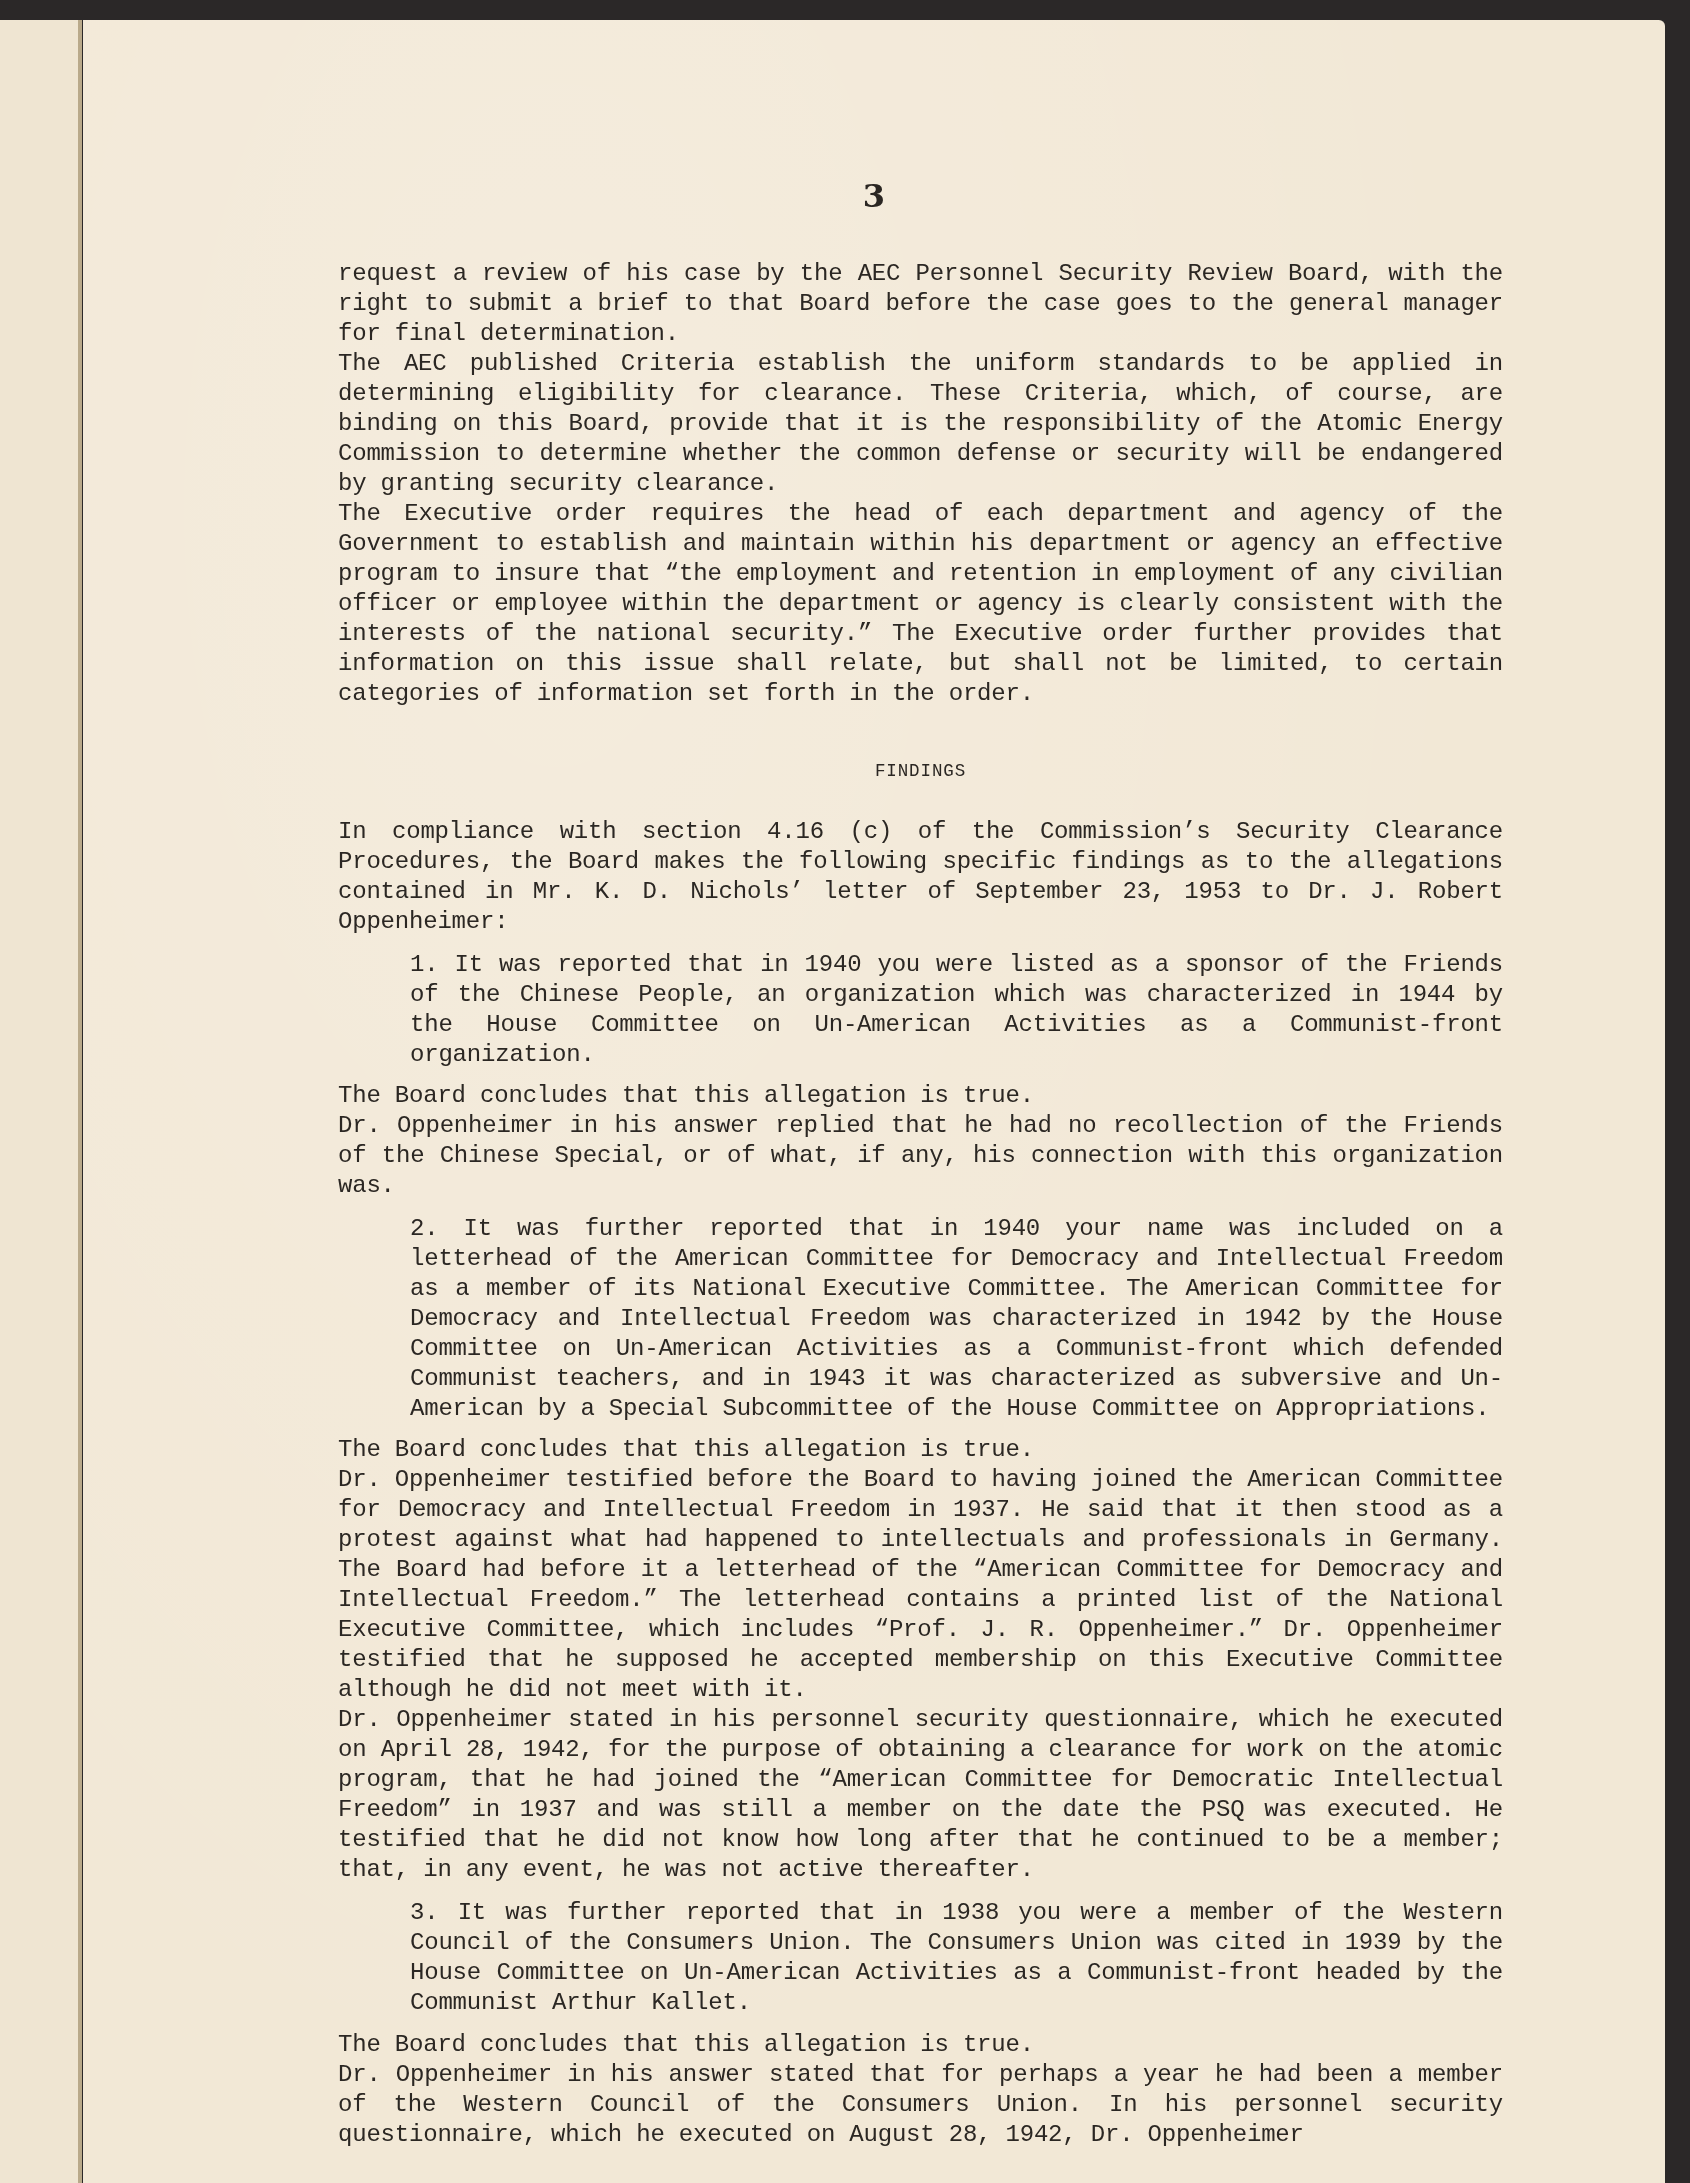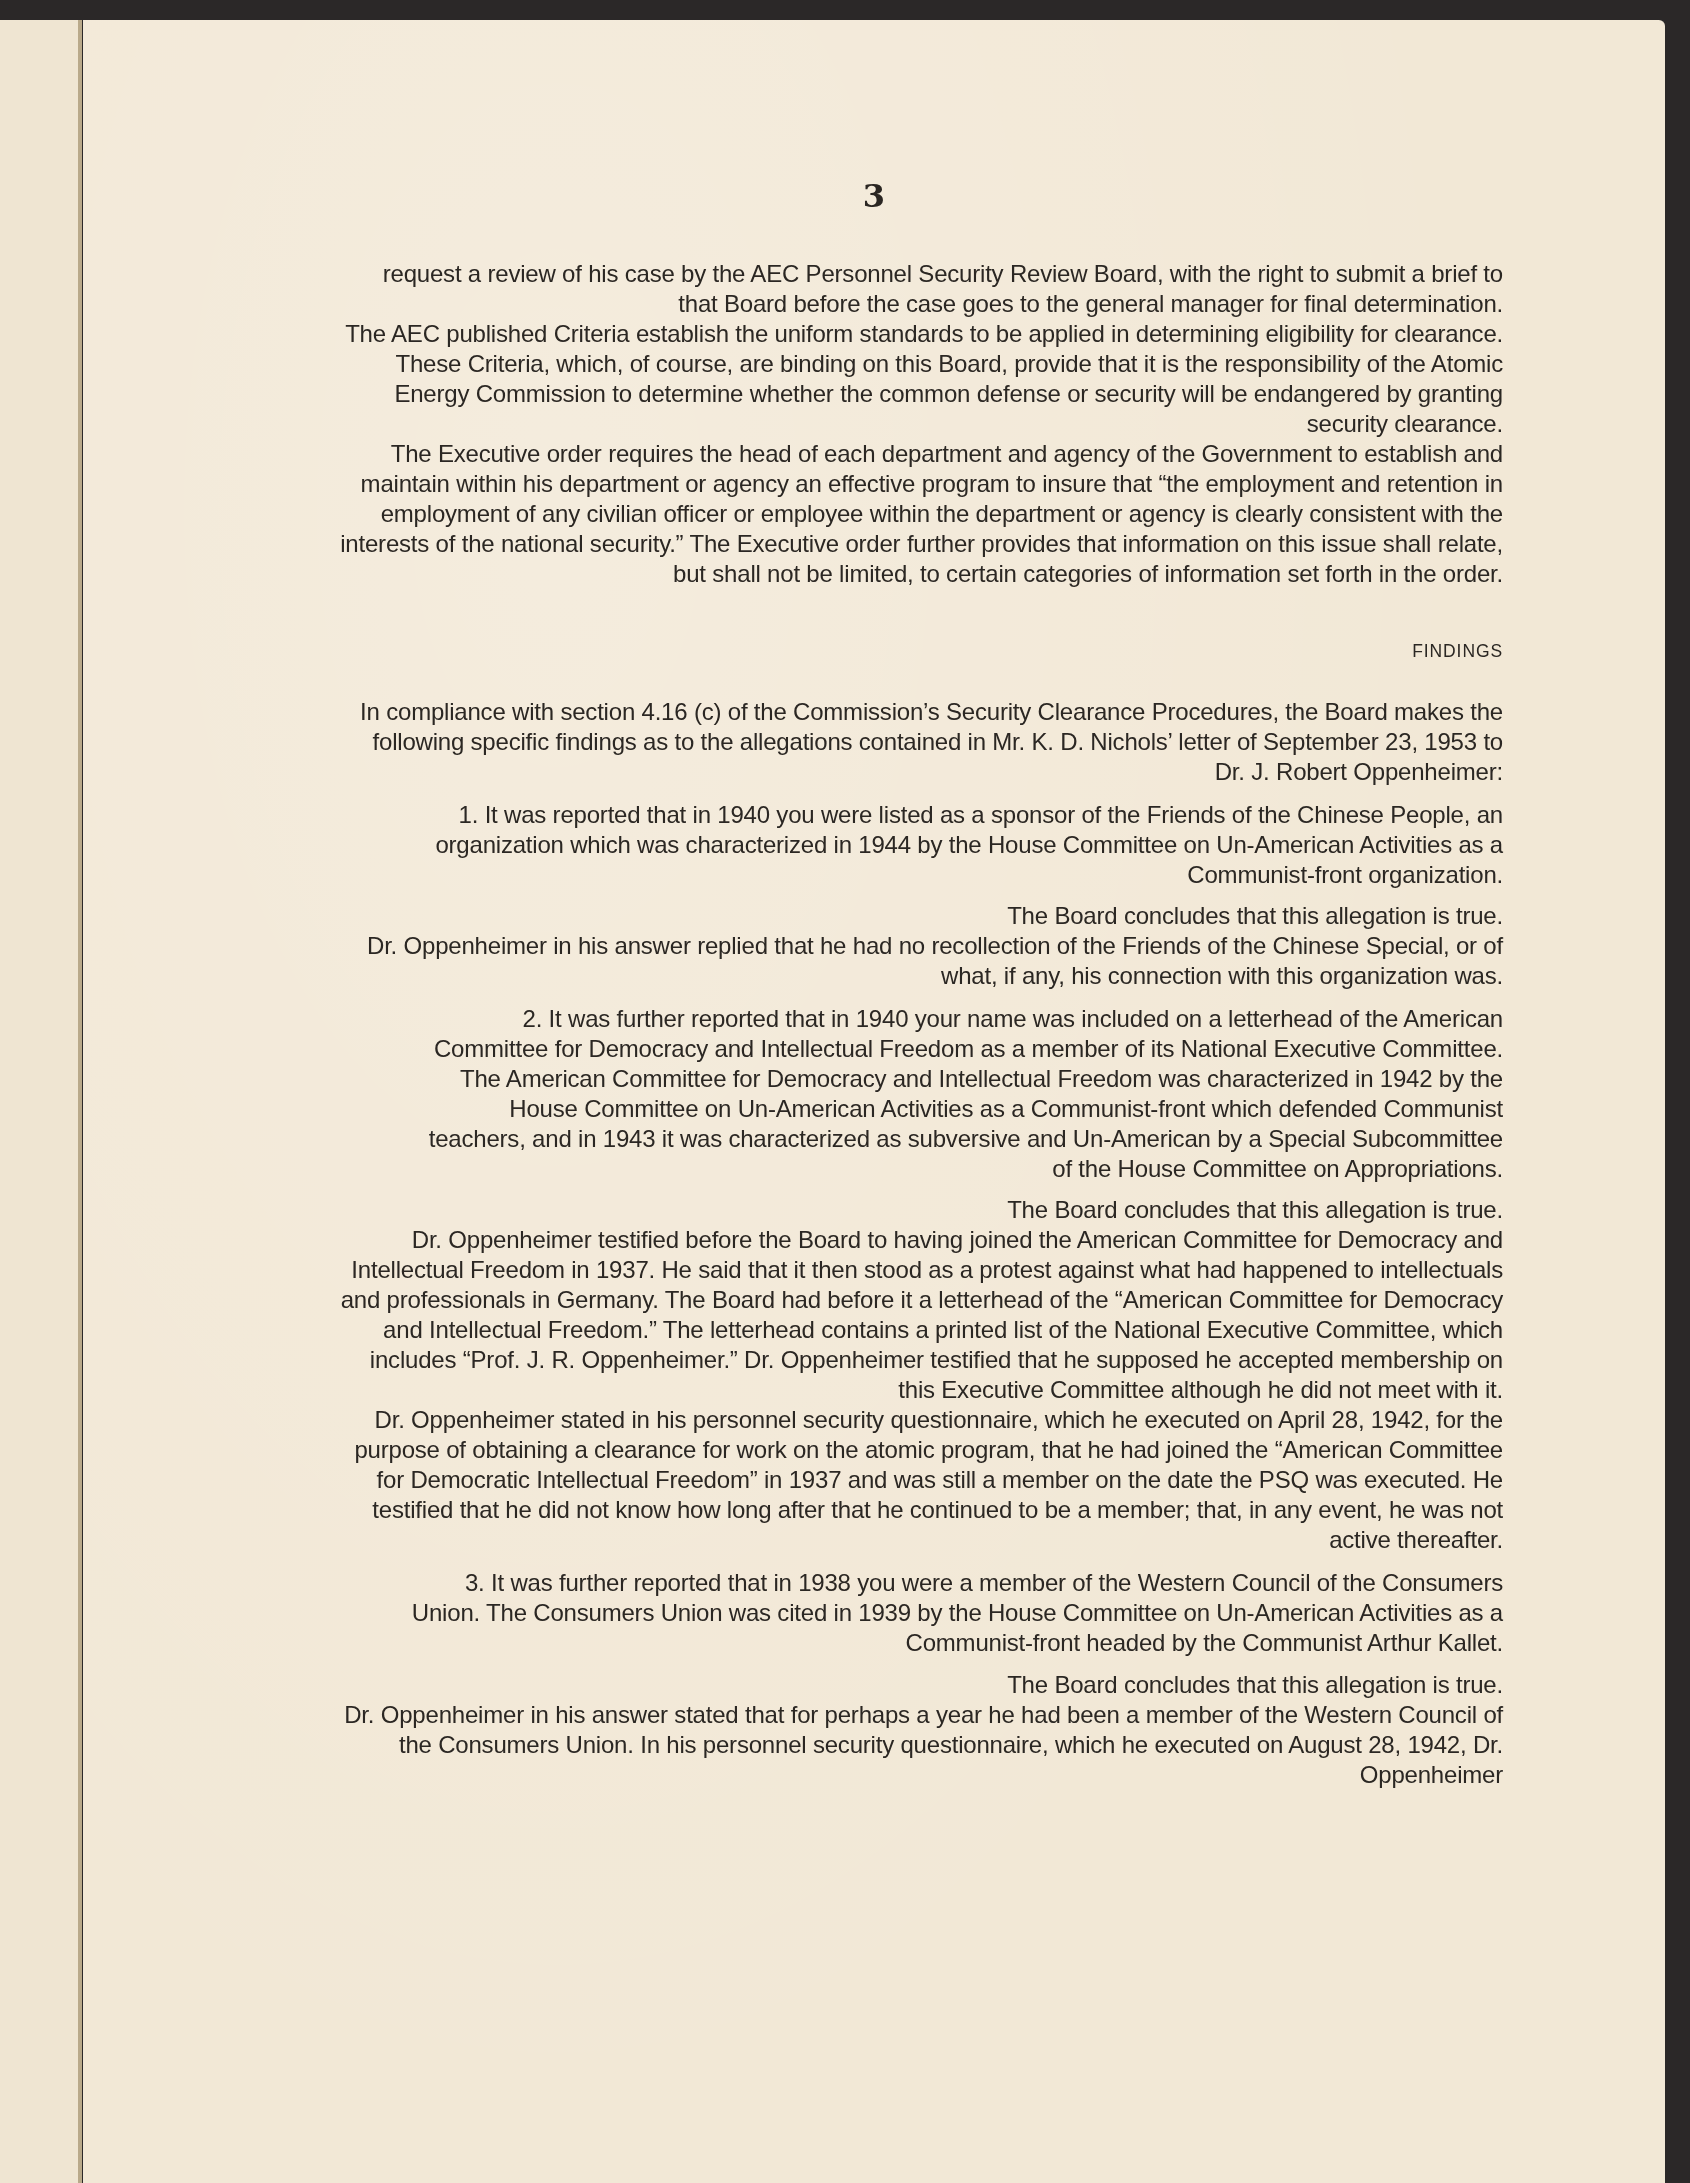--- a/index.html
+++ b/index.html
@@ -1,22 +1,22 @@
 <!DOCTYPE html>
 <html style="font-size:7px"><head>
 <meta charset="utf-8">
 <style>
   html,body{margin:0;padding:0;}
   body{width:1690px;height:2485px;background:#2b2828;position:relative;overflow:hidden;}
   .left-page{position:absolute;left:0;top:19.6px;width:78px;height:2445px;background:#efe5d2;border-right:4.4px solid #b9a98a;border-bottom-right-radius:7.9px;}
   .page{position:absolute;left:83px;top:19.6px;width:1582px;height:2440px;background:#f2e8d6;border-top-right-radius:6.1px;
         background-image:radial-gradient(ellipse at 30% 20%, rgba(255,255,255,0.18), rgba(0,0,0,0) 60%);}
   .page-number{position:absolute;left:0;width:100%;top:157px;text-align:center;font-family:"DejaVu Serif",serif;font-size:32px;font-weight:bold;color:#2a2622;}
-  .text-block{position:absolute;left:255px;top:239px;width:1165px;font-family:Liberation Sans, sans-serif;font-size:24px;line-height:30px;color:#2b2723;text-align:justify;letter-spacing:-0.2px;}
-  .text-block p{margin:0;text-indent:0;text-align:right;}
+  .text-block{position:absolute;left:255px;top:239px;width:1165px;font-family:Liberation Mono, monospace;font-size:24px;line-height:30px;color:#2b2723;text-align:justify;letter-spacing:-0.2px;}
+  .text-block p{margin:0;text-indent:0;}
   .heading{text-align:center;font-size:17.5px;letter-spacing:0.9px;margin:47px 0 31px 0 !important;text-indent:0 !important;}
   .item{padding-left:72px;text-indent:0 !important;margin:13px 0 11.4px 0 !important;}
 </style>
 </head>
 <body>
 
 <div class="left-page"></div>
 
 <div class="page">
   <div class="page-number">3</div>

